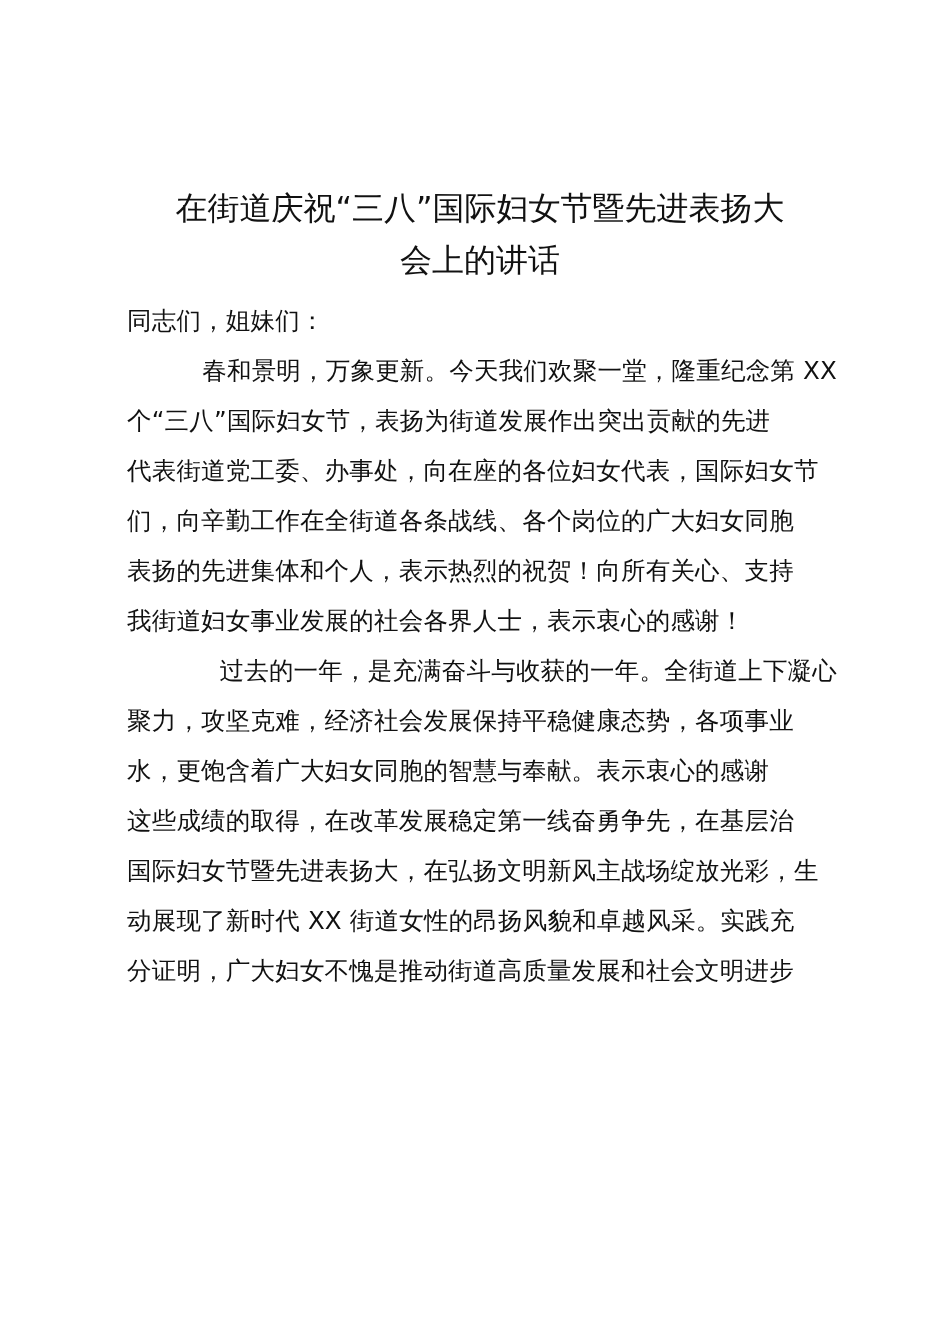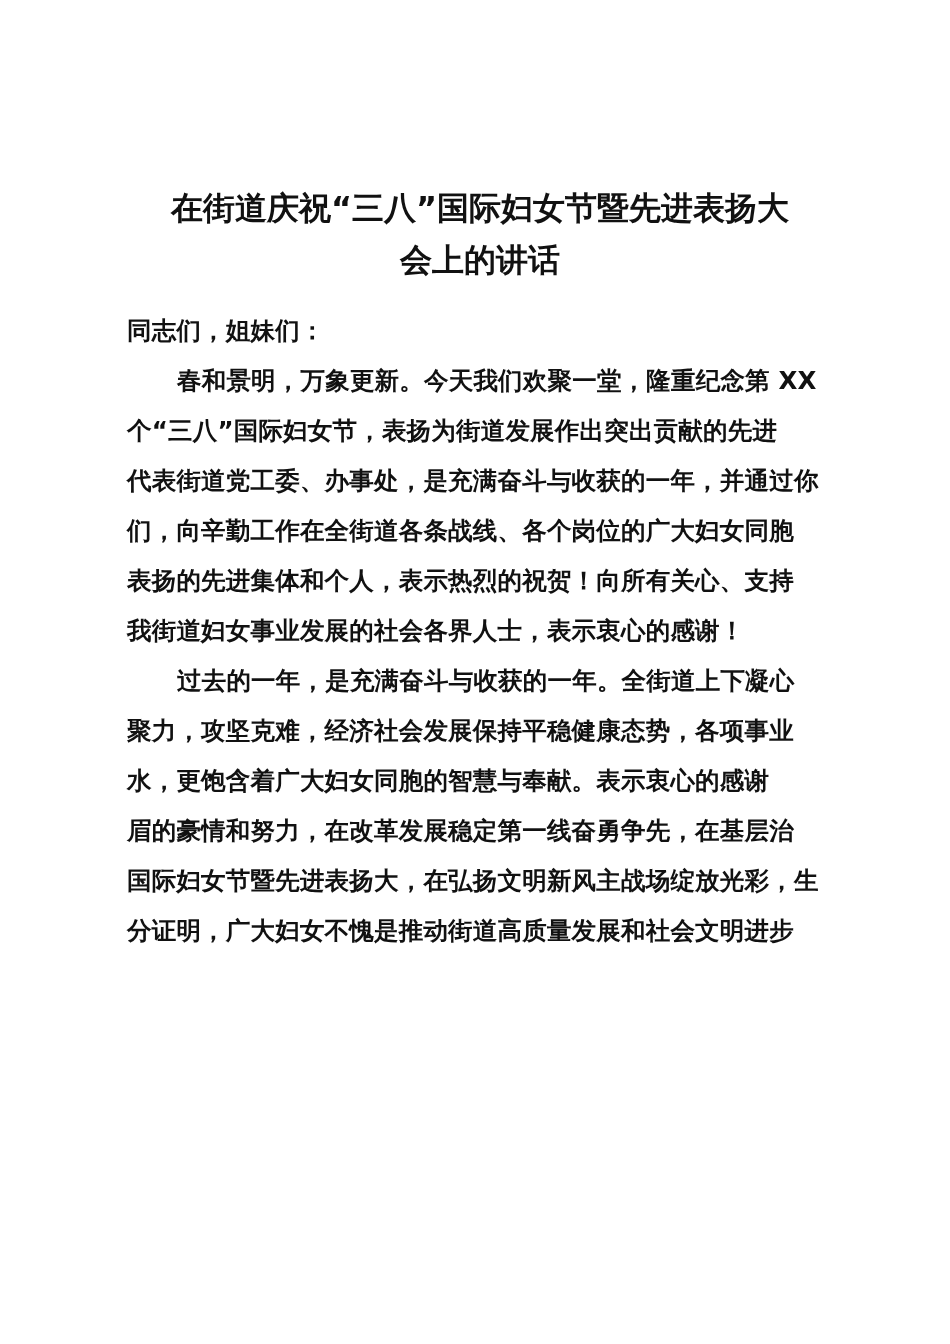--- a/index.html
+++ b/index.html
@@ -15,80 +15,81 @@
       font-family: "DejaVu Sans", "Liberation Sans", sans-serif;
       color: #111111;
     }
     .page {
       position: absolute;
       left: 0;
       top: 0;
       width: 950px;
       height: 1344px;
       background: #ffffff;
-      font-weight: bold;
     }
     .title {
       position: absolute;
       left: 100px;
       width: 760px;
       top: 182px;
       text-align: center;
     }
     .title-line {
       display: block;
       font-size: 32px;
       line-height: 52px;
       height: 52px;
       white-space: nowrap;
       letter-spacing: 0px;
     }
     .body-text {
       position: absolute;
       left: 127px;
-      top: 306px;
+      top: 296px;
       width: 710px;
     }
     .line {
       display: block;
       font-size: 24.5px;
       line-height: 50px;
       height: 50px;
       white-space: nowrap;
       letter-spacing: 0.2px;
     }
     .indent {
       padding-left: 50px;
+      text-align: right;
     }
   </style>
 </head>
 <body>
 
 <div class="page">
 
   <div class="title">
     <span class="title-line">在街道庆祝“三八”国际妇女节暨先进表扬大</span>
     <span class="title-line">会上的讲话</span>
   </div>
 
   <div class="body-text">
     <span class="line">同志们，姐妹们：</span>
 
     <div>
       <span class="line indent">春和景明，万象更新。今天我们欢聚一堂，隆重纪念第 XX</span>
       <span class="line">个“三八”国际妇女节，表扬为街道发展作出突出贡献的先进</span>
-      <span class="line">代表街道党工委、办事处，是充满奋斗与收获的一年，并通过你</span>
+      <span class="line">代表街道党工委、办事处，向在座的各位妇女代表，国际妇女节</span>
       <span class="line">们，向辛勤工作在全街道各条战线、各个岗位的广大妇女同胞</span>
       <span class="line">表扬的先进集体和个人，表示热烈的祝贺！向所有关心、支持</span>
       <span class="line">我街道妇女事业发展的社会各界人士，表示衷心的感谢！</span>
     </div>
 
     <div>
       <span class="line indent">过去的一年，是充满奋斗与收获的一年。全街道上下凝心</span>
       <span class="line">聚力，攻坚克难，经济社会发展保持平稳健康态势，各项事业</span>
       <span class="line">水，更饱含着广大妇女同胞的智慧与奉献。表示衷心的感谢</span>
-      <span class="line">眉的豪情和努力，在改革发展稳定第一线奋勇争先，在基层治</span>
+      <span class="line">这些成绩的取得，在改革发展稳定第一线奋勇争先，在基层治</span>
       <span class="line">国际妇女节暨先进表扬大，在弘扬文明新风主战场绽放光彩，生</span>
+      <span class="line">动展现了新时代 XX 街道女性的昂扬风貌和卓越风采。实践充</span>
       <span class="line">分证明，广大妇女不愧是推动街道高质量发展和社会文明进步</span>
     </div>
   </div>
 
 </div>
 
 </body></html>

